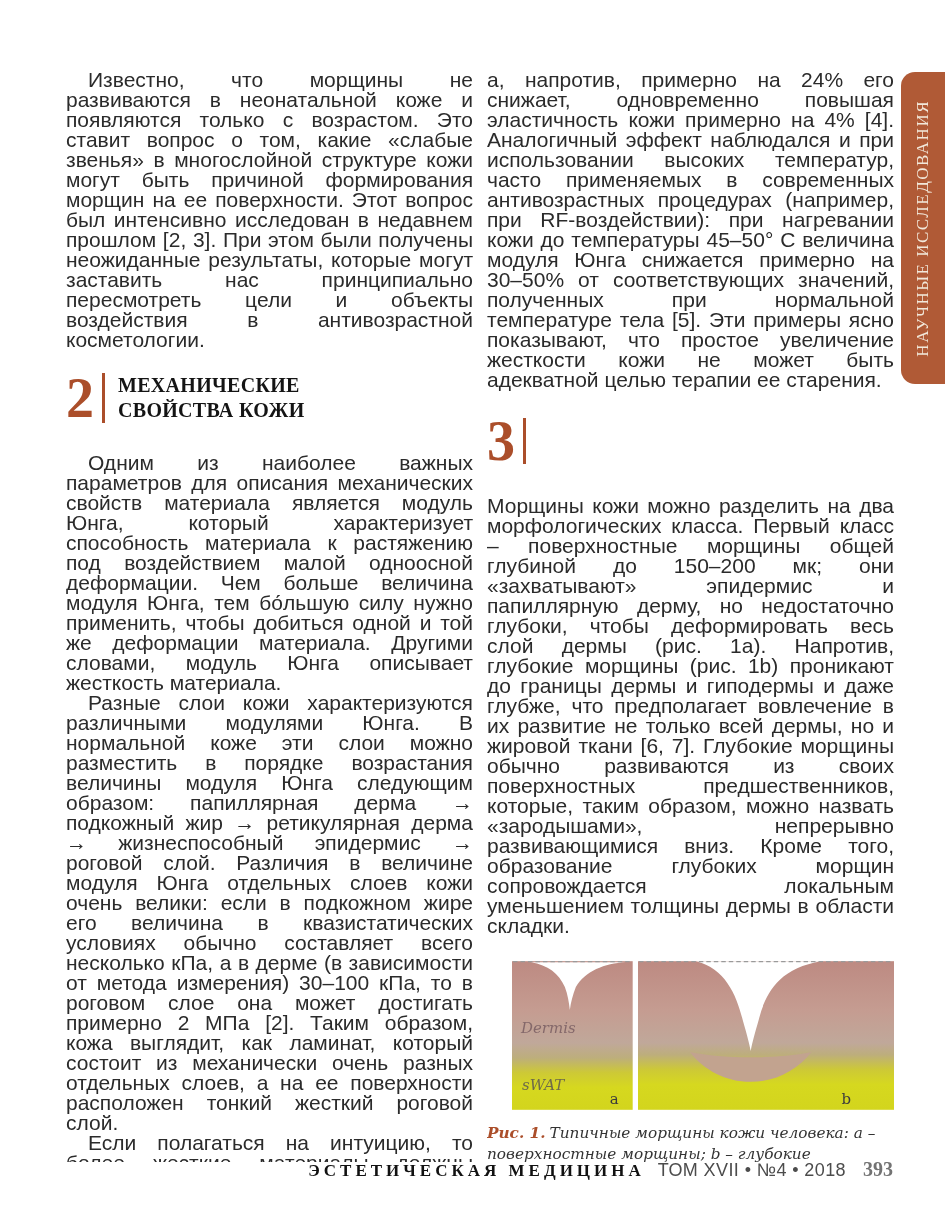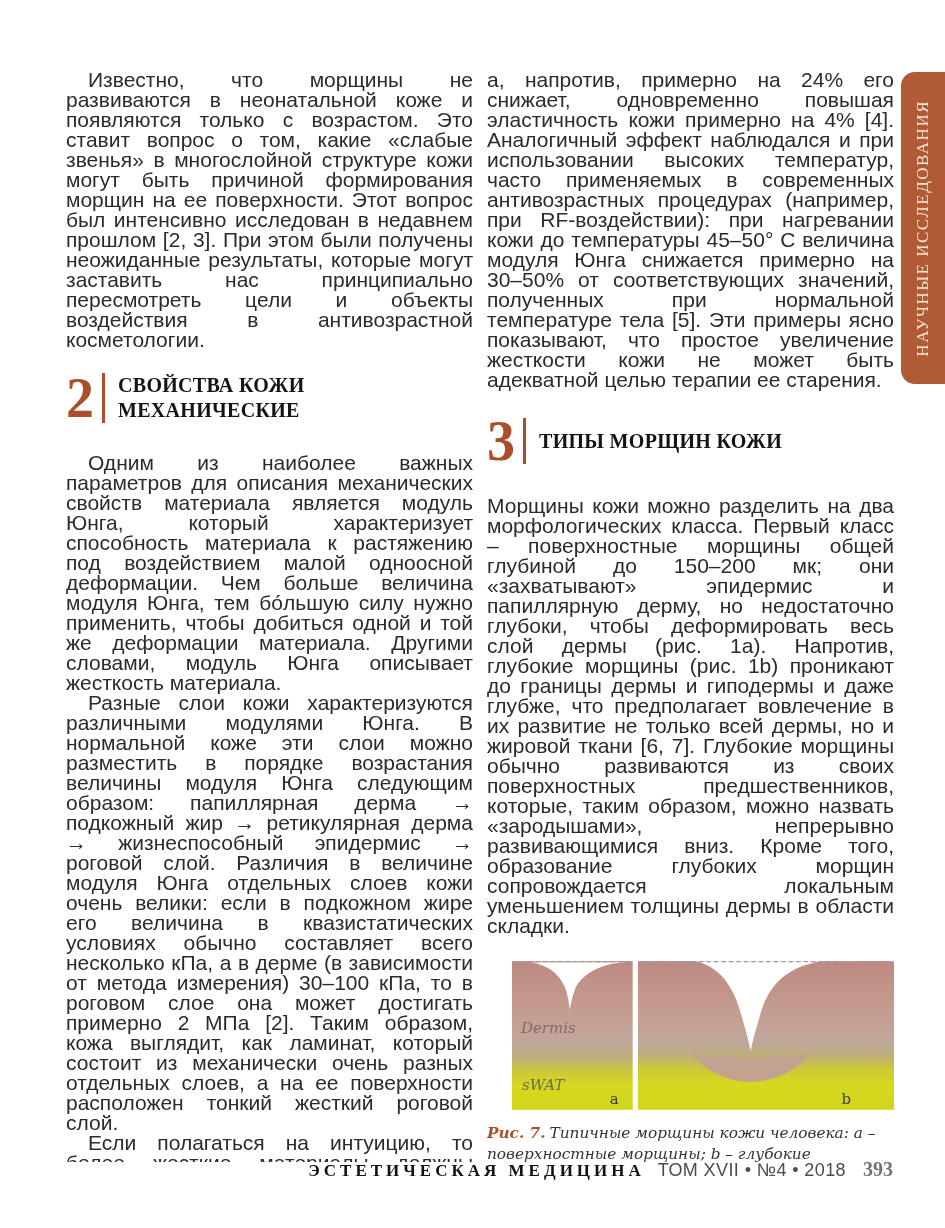--- a/index.html
+++ b/index.html
@@ -63,37 +63,36 @@
 </head>
 <body>
 
 <div class="col" id="left-col">
   <p class="body indent">Известно, что морщины не развиваются в неонатальной коже и появляются только с возрастом. Это ставит вопрос о том, какие «слабые звенья» в многослойной структуре кожи могут быть причиной формирования морщин на ее поверхности. Этот вопрос был интенсивно исследован в недавнем прошлом [2, 3]. При этом были получены неожиданные результаты, которые могут заставить нас принципиально пересмотреть цели и объекты воздействия в антивозрастной косметологии.</p>
 
   <div class="section-head sec2">
     <div class="sec-num">2</div>
     <div class="sec-bar"></div>
     <div class="sec-title">
+      <div>МЕХАНИЧЕСКИЕ</div>
       <div>СВОЙСТВА КОЖИ</div>
-      <div>МЕХАНИЧЕСКИЕ</div>
     </div>
   </div>
 
   <p class="body indent">Одним из наиболее важных параметров для описания механических свойств материала является модуль Юнга, который характеризует способность материала к растяжению под воздействием малой одноосной деформации. Чем больше величина модуля Юнга, тем бо́льшую силу нужно применить, чтобы добиться одной и той же деформации материала. Другими словами, модуль Юнга описывает жесткость материала.</p>
   <p class="body indent">Разные слои кожи характеризуются различными модулями Юнга. В нормальной коже эти слои можно разместить в порядке возрастания величины модуля Юнга следующим образом: папиллярная дерма → подкожный жир → ретикулярная дерма → жизнеспособный эпидермис → роговой слой. Различия в величине модуля Юнга отдельных слоев кожи очень велики: если в подкожном жире его величина в квазистатических условиях обычно составляет всего несколько кПа, а в дерме (в зависимости от метода измерения) 30–100 кПа, то в роговом слое она может достигать примерно 2 МПа [2]. Таким образом, кожа выглядит, как ламинат, который состоит из механически очень разных отдельных слоев, а на ее поверхности расположен тонкий жесткий роговой слой.</p>
   <p class="body indent">Если полагаться на интуицию, то более жесткие материалы должны меньше подвергаться деформации, то есть нужно было бы предположить, что на более жесткой коже должно быть меньше морщин. Такое предположение вполне подходит к теории стимуляции неоколлагеногенеза в качестве цели лечения в борьбе со старением кожи, потому что большее содержание коллагена в коже должно приводить к более высокой ее жесткости. Однако некоторые экспериментальные данные противоречат этой модели. Так, долгосрочное (ежедневное в течение года) применение ретиноевой кислоты – одного из самых хорошо изученных омолаживающих веществ – не приводит к увеличению модуля Юнга,</p>
 </div>
 
 <div class="col" id="right-col">
   <p class="body">а, напротив, примерно на 24% его снижает, одновременно повышая эластичность кожи примерно на 4% [4]. Аналогичный эффект наблюдался и при использовании высоких температур, часто применяемых в современных антивозрастных процедурах (например, при RF-воздействии): при нагревании кожи до температуры 45–50° С величина модуля Юнга снижается примерно на 30–50% от соответствующих значений, полученных при нормальной температуре тела [5]. Эти примеры ясно показывают, что простое увеличение жесткости кожи не может быть адекватной целью терапии ее старения.</p>
 
   <div class="section-head sec3">
     <div class="sec-num">3</div>
     <div class="sec-bar"></div>
-    <div class="sec-title">ТИПЫ МОРЩИН КОЖИ</div>
   </div>
 
   <p class="body">Морщины кожи можно разделить на два морфологических класса. Первый класс – поверхностные морщины общей глубиной до 150–200 мк; они «захватывают» эпидермис и папиллярную дерму, но недостаточно глубоки, чтобы деформировать весь слой дермы (рис. 1a). Напротив, глубокие морщины (рис. 1b) проникают до границы дермы и гиподермы и даже глубже, что предполагает вовлечение в их развитие не только всей дермы, но и жировой ткани [6, 7]. Глубокие морщины обычно развиваются из своих поверхностных предшественников, которые, таким образом, можно назвать «зародышами», непрерывно развивающимися вниз. Кроме того, образование глубоких морщин сопровождается локальным уменьшением толщины дермы в области складки.</p>
 
   <div class="figure-row">
     <svg width="121" height="152" viewBox="0 0 121 152">
       <defs>
         <linearGradient id="ga" x1="0" y1="0" x2="0" y2="1">
           <stop offset="0" stop-color="#bd8a82"></stop>
           <stop offset="0.33" stop-color="#c59c91"></stop>
@@ -126,21 +125,21 @@
       </defs>
       <rect x="0" y="3" width="257" height="149" fill="url(#gb)"></rect>
       <path d="M52,94 C66,112 88,124 113,124 C138,124 160,112 174,94 C140,101 86,101 52,94 Z" fill="#c2a38f"></path>
       <path d="M58,3 C88,10 99,38 105,62 C109,76 111,83 113,93 C115,83 117,76 121,62 C127,38 139,10 184,3 Z" fill="#ffffff"></path>
       <line x1="1" y1="3.5" x2="256" y2="3.5" stroke="#9a9a9a" stroke-width="1.3" stroke-dasharray="4.5,3"></line>
       <text x="204" y="146" font-family="DejaVu Serif, serif" font-size="15" fill="#3c3c3c">b</text>
     </svg>
   </div>
 
   <div class="caption">
-    <span class="pref">Рис. 7.</span><span class="cap-text">Типичные морщины кожи человека: a – поверхностные морщины; b – глубокие морщины [3, 6]</span>
+    <span class="pref">Рис. 1.</span><span class="cap-text">Типичные морщины кожи человека: a – поверхностные морщины; b – глубокие морщины [3, 6]</span>
   </div>
 
   <div class="section-head sec4">
     <div class="sec-num">4</div>
     <div class="sec-bar"></div>
     <div class="sec-title">
       <div>МЕХАНИЧЕСКИЕ</div>
     </div>
   </div>
 

